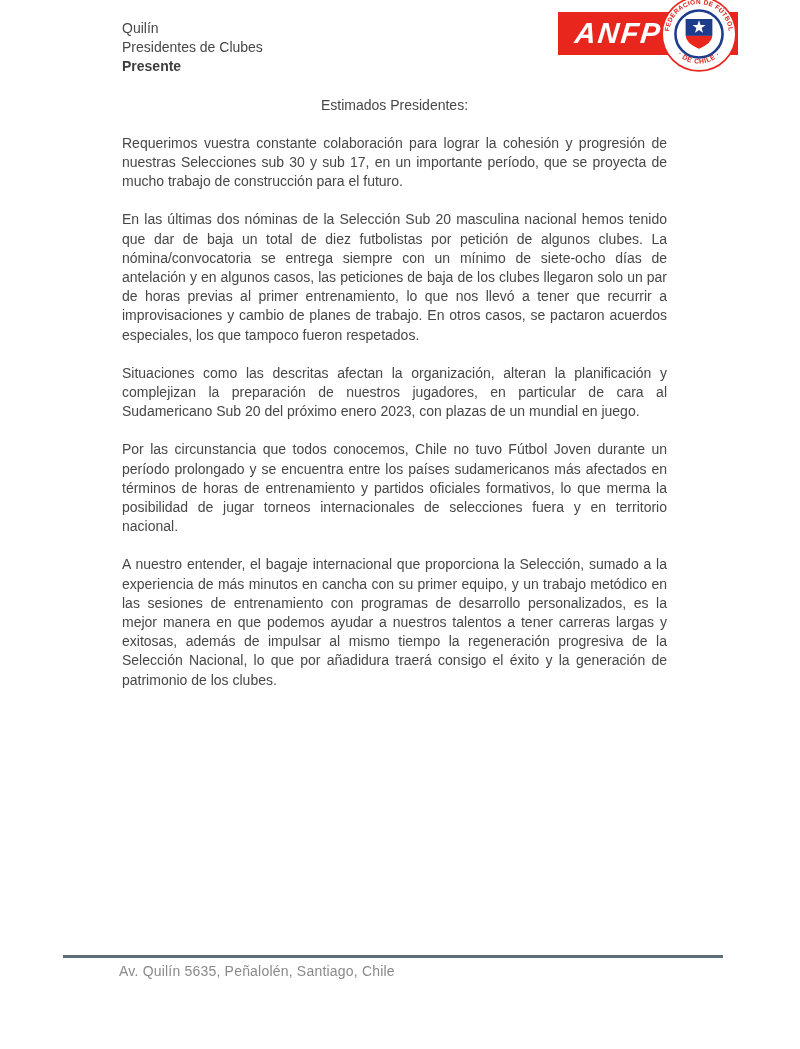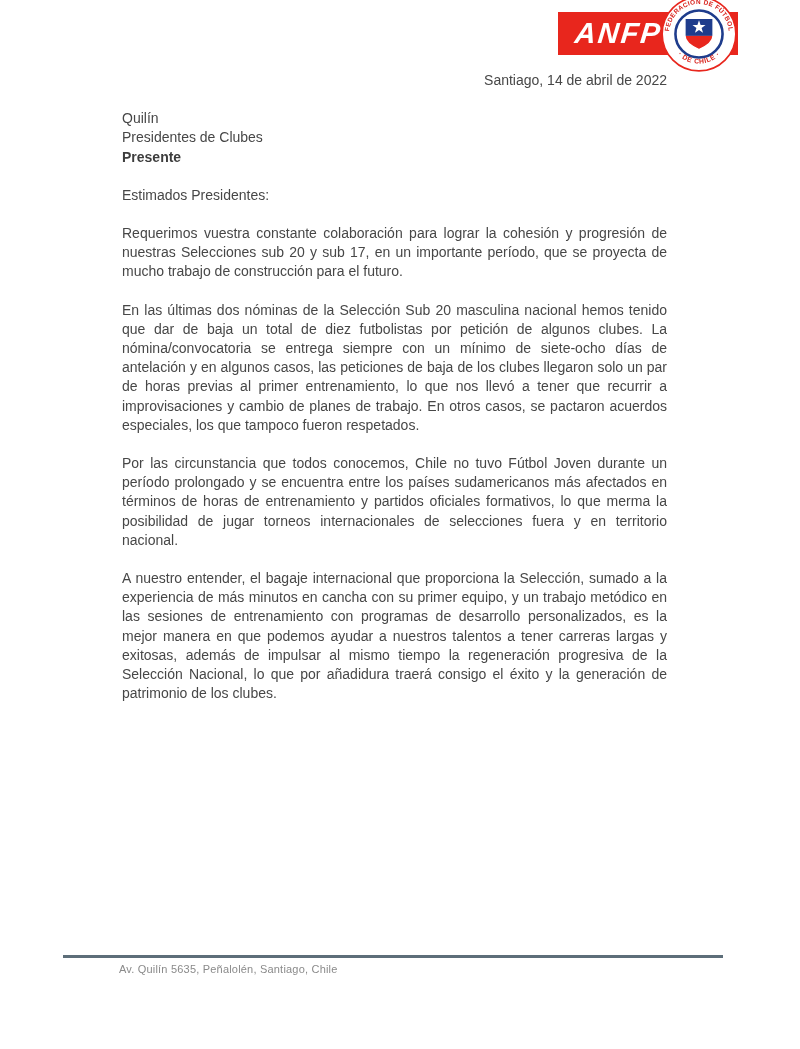--- a/index.html
+++ b/index.html
@@ -46,33 +46,33 @@
     left: 122px; top: 0;
     width: 545px;
     color: #474747;
     font-size: 14px;
     line-height: 19.2px;
   }
   .date { margin-top: 71px; text-align: right; }
   .recipient { margin-top: 19px; }
   .bold { font-weight: 700; color: #3d3d3d; }
   .letter-body p { margin: 19px 0 0 0; text-align: justify; }
-  .letter-body p.salutation { text-align: left; }
+  .letter-body p.salutation { text-align: center; }
 
   
   .footer-rule {
     position: absolute;
     left: 63px; top: 955px;
     width: 660px; height: 3px;
     background: #5d6e79;
   }
   .footer-address {
     position: absolute;
     left: 119px; top: 963px;
-    font-size: 11px;
+    font-size: 14px;
     color: #8a8a8a;
     letter-spacing: 0.2px;
   }
 </style>
 </head>
 <body>
 
 <div class="page">
 
   <div class="logo">
@@ -98,32 +98,32 @@
       <g clip-path="url(#shieldClip)">
         <rect x="28" y="27" width="44" height="25.5" fill="#1e3c8c"></rect>
         <rect x="28" y="52.5" width="44" height="22" fill="#e8261d"></rect>
       </g>
       <path d="M31.5,29.5 L68.5,29.5 L68.5,52 Q68.5,62.5 50,70.5 Q31.5,62.5 31.5,52 Z" fill="none" stroke="#ffffff" stroke-width="1.8"></path>
       <polygon fill="#ffffff" points="50,32 52.1,38.1 58.6,38.2 53.4,42.1 55.3,48.3 50,44.6 44.7,48.3 46.6,42.1 41.4,38.2 47.9,38.1"></polygon>
     </svg>
   </div>
 
   <div class="letter-body">
-    <div class="date">Santiago, 14 de abril de 2022</div>
 
     <div class="recipient">
       <div>Quilín</div>
       <div>Presidentes de Clubes</div>
       <div class="bold">Presente</div>
     </div>
 
     <p class="salutation">Estimados Presidentes:</p>
 
-    <p>Requerimos vuestra constante colaboración para lograr la cohesión y progresión de nuestras Selecciones sub 20 y sub 17, en un importante período, que se proyecta de mucho trabajo de construcción para el futuro.</p>
+    <p>Requerimos vuestra constante colaboración para lograr la cohesión y progresión de nuestras Selecciones sub 30 y sub 17, en un importante período, que se proyecta de mucho trabajo de construcción para el futuro.</p>
     <p>En las últimas dos nóminas de la Selección Sub 20 masculina nacional hemos tenido que dar de baja un total de diez futbolistas por petición de algunos clubes. La nómina/convocatoria se entrega siempre con un mínimo de siete-ocho días de antelación y en algunos casos, las peticiones de baja de los clubes llegaron solo un par de horas previas al primer entrenamiento, lo que nos llevó a tener que recurrir a improvisaciones y cambio de planes de trabajo.  En otros casos, se pactaron acuerdos especiales, los que tampoco fueron respetados.</p>
+    <p>Situaciones como las descritas afectan la organización, alteran la planificación y complejizan la preparación de nuestros jugadores, en particular de cara al Sudamericano Sub 20 del próximo enero 2023, con plazas de un mundial en juego.</p>
     <p>Por las circunstancia que todos conocemos, Chile no tuvo Fútbol Joven durante un período prolongado y se encuentra entre los países sudamericanos más afectados en términos de horas de entrenamiento y partidos oficiales formativos, lo que merma la posibilidad de jugar torneos internacionales de selecciones fuera y en territorio nacional.</p>
     <p>A nuestro entender, el bagaje  internacional que proporciona la Selección, sumado a la experiencia de más minutos en cancha con su primer equipo, y un trabajo metódico en las sesiones de entrenamiento con programas de desarrollo personalizados, es la mejor manera en que podemos ayudar a nuestros talentos a tener carreras largas y exitosas, además de impulsar al mismo tiempo la regeneración progresiva de la Selección Nacional, lo que por añadidura traerá consigo el éxito y la generación de patrimonio de los clubes.</p>
   </div>
 
   <div class="footer-rule"></div>
   <div class="footer-address">Av. Quilín 5635, Peñalolén, Santiago, Chile</div>
 
 </div>
 
 </body></html>

